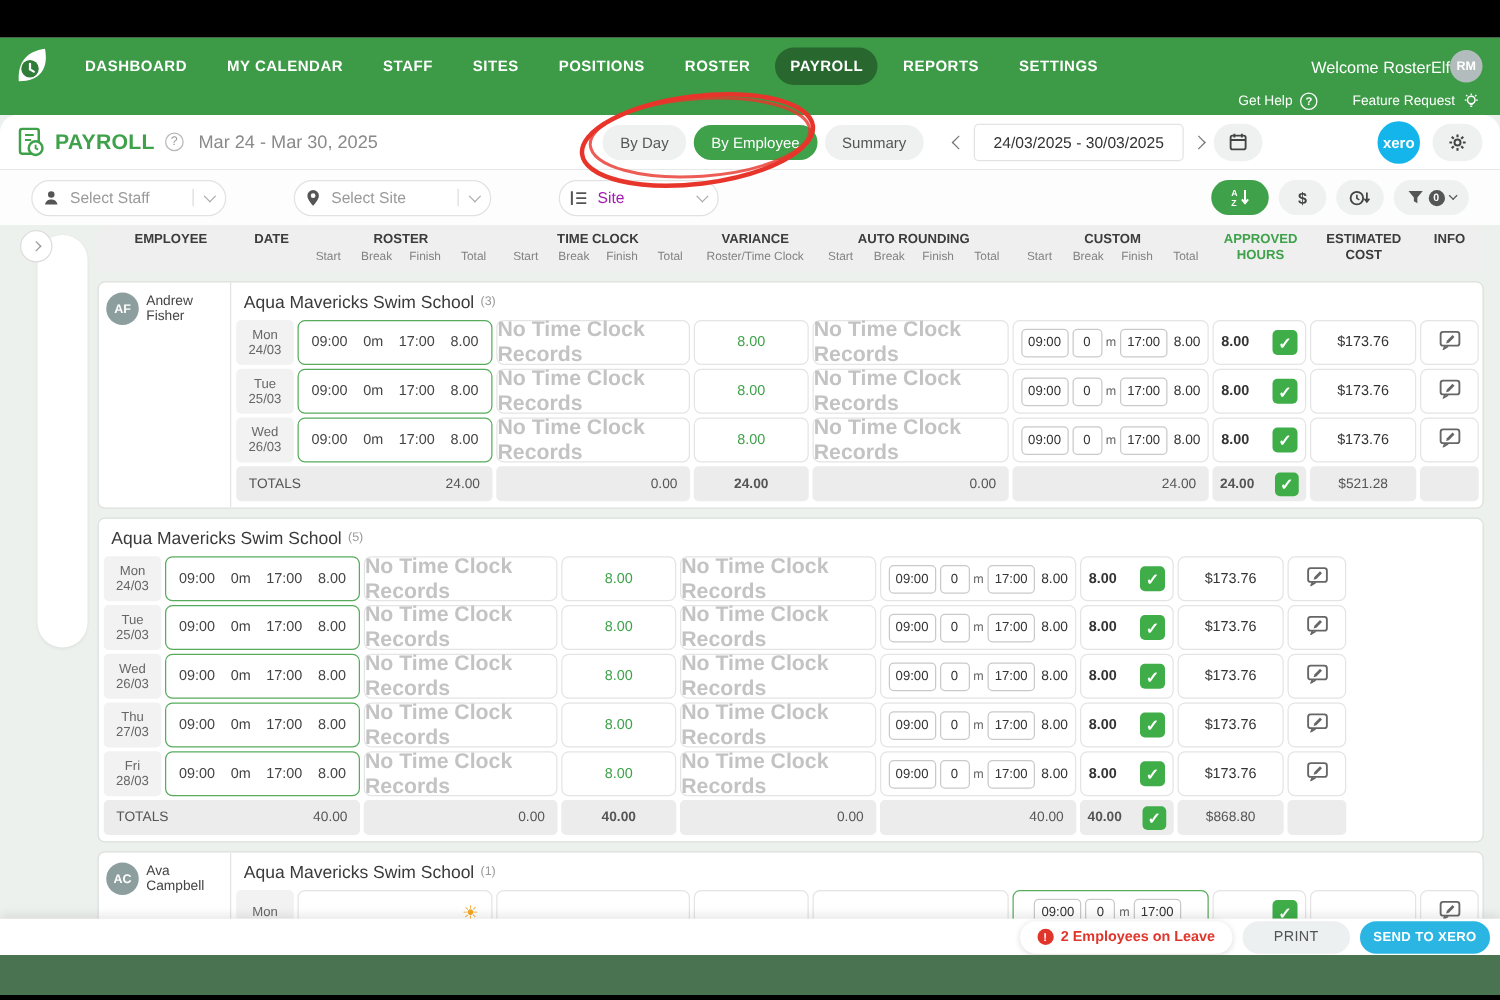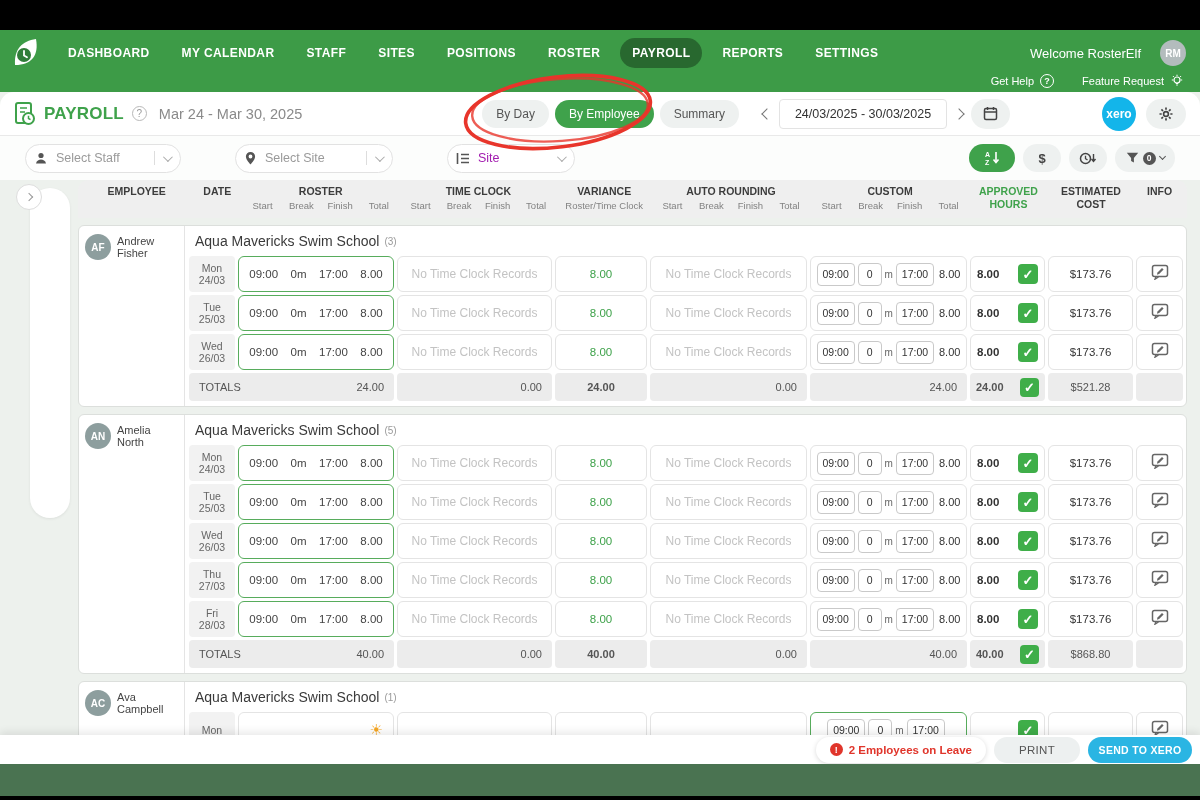--- a/index.html
+++ b/index.html
@@ -11,21 +11,21 @@
   .bar-green { position:absolute; top:764px; left:0; width:1200px; height:32px; background:#4a7351; z-index:45; }
   .bar-black { position:absolute; top:796px; left:0; width:1200px; height:4px; background:#000; z-index:46; }
 
   
   .nav { position:absolute; top:30px; left:0; width:1200px; height:62px; background:#3d9b47; z-index:4; }
   .nav-row1 { display:flex; align-items:center; height:42px; padding:4px 14px 0 8px; }
   .logo { width:36px; height:36px; margin-right:12px; flex:none; }
   .nav-items { display:flex; align-items:center; gap:8px; }
   .nav-item { color:#fff; font-size:12px; font-weight:bold; letter-spacing:.4px; padding:8px 12px; border-radius:17px; cursor:pointer; white-space:nowrap; }
   .nav-item.active { background:#28682f; }
-  .nav-right { margin-left:auto; display:flex; align-items:center; gap:19px; color:#fff; font-size:13px; }
+  .nav-right { margin-left:auto; display:flex; align-items:center; gap:0; color:#fff; font-size:13px; }
   .avatar-sm { width:26px; height:26px; border-radius:50%; background:#b3bcbd; color:#fff; font-size:10px; font-weight:bold; display:flex; align-items:center; justify-content:center; }
   .nav-row2 { display:flex; justify-content:flex-end; align-items:center; gap:28px; padding-right:16px; height:18px; color:#fff; font-size:11px; }
   .nav-link { display:flex; align-items:center; gap:6px; cursor:pointer; }
   .qmark { width:14px; height:14px; border-radius:50%; border:1.3px solid #fff; font-size:9px; font-weight:bold; display:flex; align-items:center; justify-content:center; }
 
   
   .page-header { position:absolute; top:92px; left:0; width:1200px; height:44px; background:#fff; border-radius:14px 14px 0 0; display:flex; align-items:center; padding:0 14px; z-index:3; border-bottom:1px solid #e9e9e9; }
   .ph-title { display:flex; align-items:center; gap:8px; }
   .ph-title .t { color:#3fa24b; font-size:17px; font-weight:bold; letter-spacing:.2px; }
   .qmark-gray { width:15px; height:15px; border-radius:50%; border:1.3px solid #b9b9b9; color:#9a9a9a; font-size:10px; display:flex; align-items:center; justify-content:center; }
@@ -85,21 +85,21 @@
   .rows-area { flex:1; padding:0 4px 5px 4px; }
   .site-row { height:30px; display:flex; align-items:center; padding-left:6px; gap:5px; }
   .site-name { font-size:14px; color:#3a3a3a; }
   .site-count { font-size:10px; color:#999; }
   .t-row { display:flex; margin-bottom:3px; height:36px; }
   .t-row > div { margin-right:3px; }
   .t-row > div:last-child { margin-right:0; }
   .cell { border:1px solid #e4e4e4; border-radius:6px; display:flex; align-items:center; justify-content:center; background:#fff; }
   .date-cell { background:#f2f2f2; border:none; border-radius:4px; flex-direction:column; line-height:12px; font-size:10.5px; color:#666; }
   .roster-cell { border:1.5px solid #57ac5c; justify-content:space-around; font-size:11.5px; color:#444; padding:0 4px; }
-  .ghost { font-size:12px; color:#c3c3c3; }
+  .ghost { font-size:17px; color:#c3c3c3;font-weight:bold; }
   .var-val { font-size:11.5px; color:#3fa24b; }
   .custom-cell { gap:3px; padding:0 5px; }
   .custom-cell input { height:23px; border:1px solid #c9c9c9; border-radius:4px; text-align:center; font-size:10.5px; color:#333; font-family:"Liberation Sans",sans-serif; background:#fff; }
   .in-time { width:38px; } .in-brk { width:24px; }
   .unit { font-size:10px; color:#666; }
   .custom-total { font-size:11px; color:#333; margin-left:2px; }
   .custom-cell.leave-custom { border:1.5px solid #57ac5c; }
   .appr-cell { justify-content:space-between; padding:0 6px; }
   .appr-val { font-size:11.5px; font-weight:bold; color:#333; }
   .checkbox { width:20px; height:20px; border-radius:4px; background:#3fae49; cursor:pointer; display:flex; align-items:center; justify-content:center; }
@@ -500,26 +500,20 @@
                 <div class="c-appr tot-appr">
                   <span>24.00</span>
                   <span class="checkbox"></span>
                 </div>
                 <div class="c-cost tot-center">$521.28</div>
                 <div class="c-info"></div>
               </div>
             </div>
           </section>
           <section class="section">
-            <div class="emp-col">
-              <div class="emp-head">
-                <div class="avatar">AN</div>
-                <div class="emp-name">Amelia North</div>
-              </div>
-            </div>
             <div class="rows-area">
               <div class="site-row">
                 <span class="site-name">Aqua Mavericks Swim School</span>
                 <span class="site-count">(5)</span>
               </div>
               <div class="t-row">
                 <div class="cell date-cell c-date">
                   <div>Mon</div>
                   <div>24/03</div>
                 </div>

